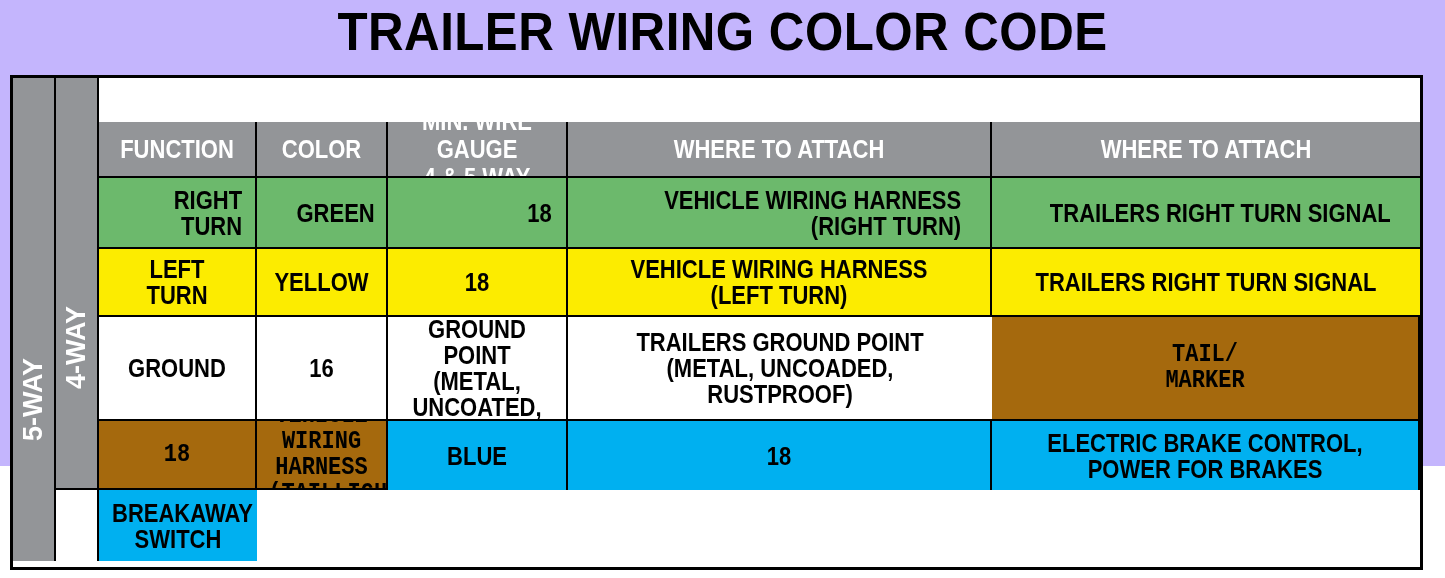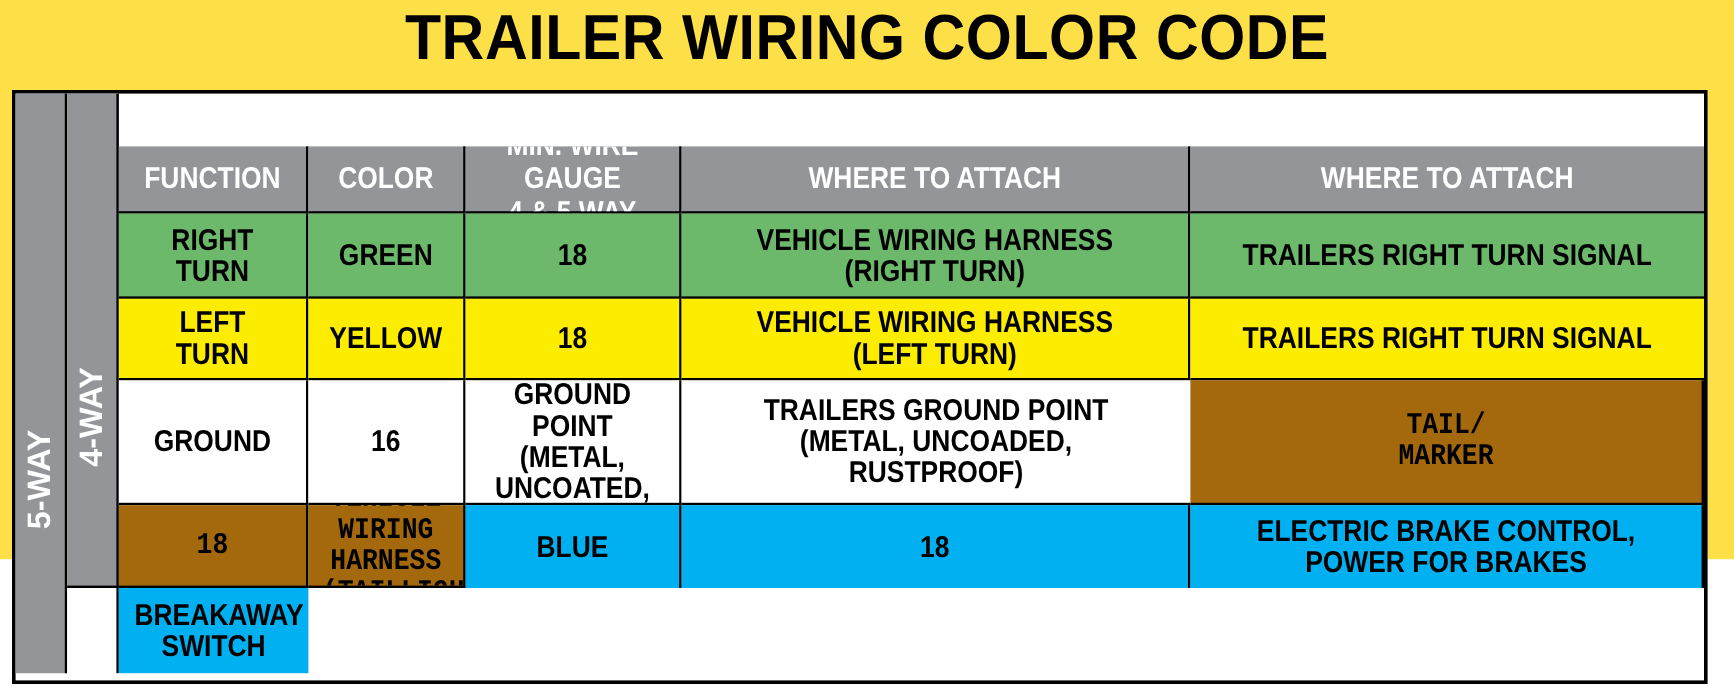--- a/index.html
+++ b/index.html
@@ -1,21 +1,21 @@
 <!DOCTYPE html>
 <html><head>
 <meta charset="utf-8">
 <style>
   html,body{margin:0;padding:0;background:#ffffff;}
   body{
     width:1445px;height:578px;overflow:hidden;
     font-family:"Liberation Sans", sans-serif;
     -webkit-font-smoothing:antialiased;
   }
-  #page{position:relative;width:1445px;height:466px;background:#fde047;}
+  #page{position:relative;width:1445px;height:466px;background:#c4b5fd;}
 
   
   #title{
     position:absolute;left:0;top:2px;width:1445px;
     text-align:center;
     font-family:"Liberation Sans", sans-serif;
     font-weight:bold;
     font-size:53px;
     line-height:60px;
     letter-spacing:0.5px;
@@ -86,21 +86,21 @@
     white-space:nowrap;
   }
   .way-5 .vtext{margin-top:160px;}
   .way-4 .vtext{margin-top:130px;}
 
   
   .hdr{background:#939598;margin-top:44px;}
   .hdr .txt{color:#ffffff;font-size:25px;line-height:1.12;}
 
   
-  .r-green{background:#6cb96c;}
+  .r-green{background:#6cb96c;text-align:right;}
   .r-yellow{background:#fcec00;justify-content:flex-end;}
   .r-white{background:#ffffff;}
   .r-brown{background:#a5690d;font-family:Liberation Mono, monospace;}
   .r-blue{background:#00b0f0;}
 
   .cell .txt.body{color:#000;font-size:25px;}
   .fs-fn{font-size:25px;}
   .fs-color{font-size:25px;}
   .fs-gauge{font-size:25px;}
   .fs-attach{font-size:25px;}

